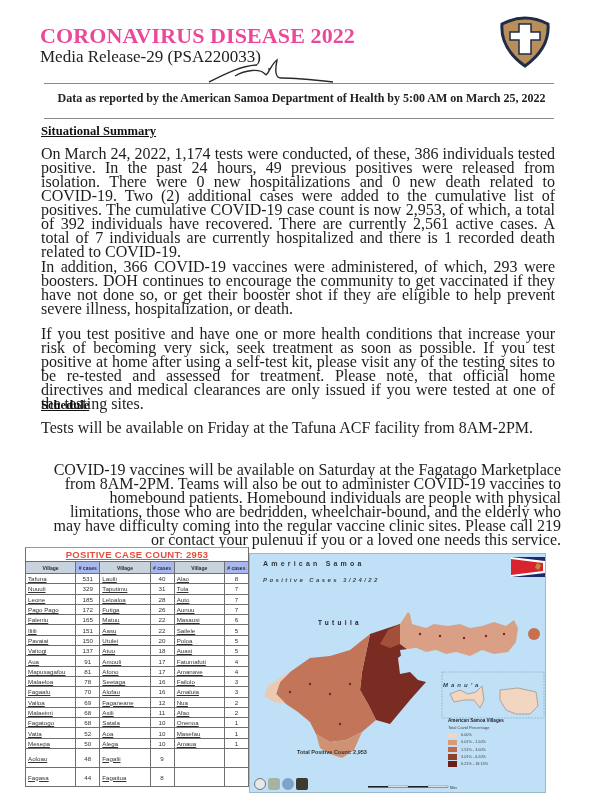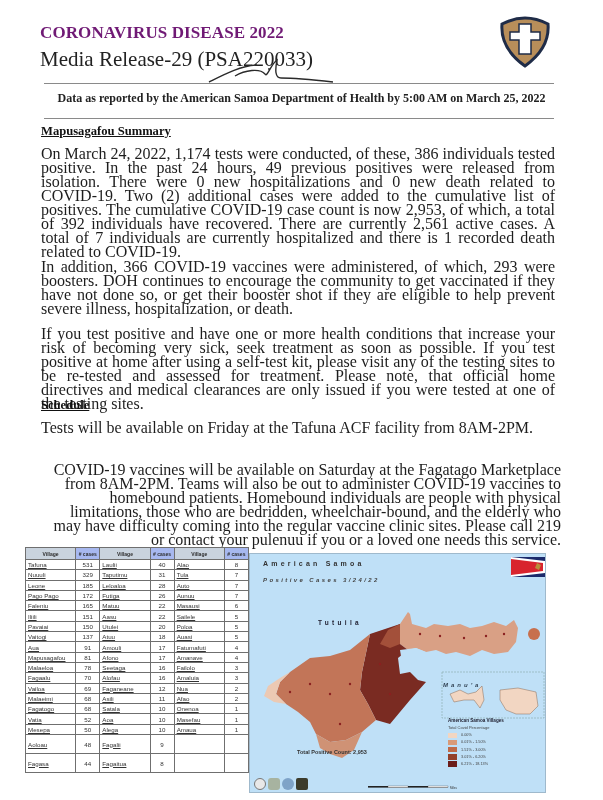--- a/index.html
+++ b/index.html
@@ -1,21 +1,21 @@
 <!DOCTYPE html>
 <html><head>
 <meta charset="utf-8">
 <style>
   * { box-sizing: border-box; margin: 0; padding: 0; }
   html, body { width: 603px; height: 800px; background: #ffffff; overflow: hidden; }
   body { font-family: "Liberation Serif", "DejaVu Serif", serif; color: #1a1a1a; position: relative; }
 
   .header { position: absolute; left: 0; top: 0; width: 603px; height: 108px; }
-  .title { position: absolute; left: 40px; top: 23px; font-size: 17px; font-weight: bold; letter-spacing: 0.1px; color: #701a75; }
-  .subtitle { position: absolute; left: 40px; top: 47px; font-size: 21px; color: #222; }
+  .title { position: absolute; left: 40px; top: 23px; font-size: 22px; font-weight: bold; letter-spacing: 0.1px; color: #ec4899; }
+  .subtitle { position: absolute; left: 40px; top: 47px; font-size: 17px; color: #222; }
   .signature { position: absolute; left: 205px; top: 56px; width: 130px; height: 30px; }
   .logo { position: absolute; left: 494px; top: 10px; width: 62px; height: 58px; }
   .rule { position: absolute; left: 44px; width: 510px; height: 1px; background: #8a8a8a; }
   .rule.r1 { top: 83px; }
   .rule.r2 { top: 118px; }
   .report-line { position: absolute; left: 0; width: 603px; text-align: center; top: 91px; font-size: 12px; color: #222; font-weight: bold; }
 
   .body-text { position: absolute; left: 41px; width: 514px; font-size: 16px; line-height: 14px; text-align: justify; color: #1d1d1d; }
   .section-head { position: absolute; left: 41px; font-size: 12.6px; font-weight: bold; text-decoration: underline; color: #111; }
 
@@ -65,32 +65,35 @@
   </svg>
   <svg class="logo" viewBox="0 0 62 58">
     <path d="M8 14 Q 31 2 54 14 Q 56 38 31 56 Q 6 38 8 14 Z" fill="#b88e5a" stroke="#1f2c48" stroke-width="3"></path>
     <path d="M25 14 h12 v8 h9 v8 h-9 v14 h-12 v-14 h-9 v-8 h9 z" fill="#ffffff" stroke="#1f2c48" stroke-width="1.5"></path>
   </svg>
   <div class="rule r1"></div>
   <div class="report-line">Data as reported by the American Samoa Department of Health by 5:00 AM on March 25, 2022</div>
   <div class="rule r2"></div>
 </div>
 
-<div class="section-head s-head1">Mapusagafou Summary</div>
+<div class="section-head s-head1">Situational Summary</div>
 <p class="body-text p1">On March 24, 2022, 1,174 tests were conducted, of these, 386 individuals tested positive. In the past 24 hours, 49 previous positives were released from isolation. There were 0 new hospitalizations and 0 new death related to COVID-19. Two (2) additional cases were added to the cumulative list of positives. The cumulative COVID-19 case count is now 2,953, of which, a total of 392 individuals have recovered. There are currently 2,561 active cases. A total of 7 individuals are currently hospitalized and there is 1 recorded death related to COVID-19.</p>
 <p class="body-text p2">In addition, 366 COVID-19 vaccines were administered, of which, 293 were boosters. DOH continues to encourage the community to get vaccinated if they have not done so, or get their booster shot if they are eligible to help prevent severe illness, hospitalization, or death.</p>
 <p class="body-text p3">If you test positive and have one or more health conditions that increase your risk of becoming very sick, seek treatment as soon as possible. If you test positive at home after using a self-test kit, please visit any of the testing sites to be re-tested and assessed for treatment. Please note, that official home directives and medical clearances are only issued if you were tested at one of the testing sites.</p>
 
 <div class="section-head s-head2">Schedule</div>
 <p class="body-text p4">Tests will be available on Friday at the Tafuna ACF facility from 8AM-2PM.</p>
 <p class="body-text p5">COVID-19 vaccines will be available on Saturday at the Fagatago Marketplace from 8AM-2PM.  Teams will also be out to administer COVID-19 vaccines to homebound patients. Homebound individuals are people with physical limitations, those who are bedridden, wheelchair-bound, and the elderly who may have difficulty coming into the regular vaccine clinic sites. Please call 219 or contact your pulenuu if you or a loved one needs this service.</p>
 
 <div class="figure">
   <table class="case-table">
     <tbody id="case-tbody">
+      <tr class="title-row">
+        <td colspan="6">POSITIVE CASE COUNT:  2953</td>
+      </tr>
       <tr>
         <th>Village</th>
         <th class="num-h"># cases</th>
         <th>Village</th>
         <th class="num-h"># cases</th>
         <th>Village</th>
         <th class="num-h"># cases</th>
       </tr>
     <tr>
           <td class="vil">Tafuna</td>

